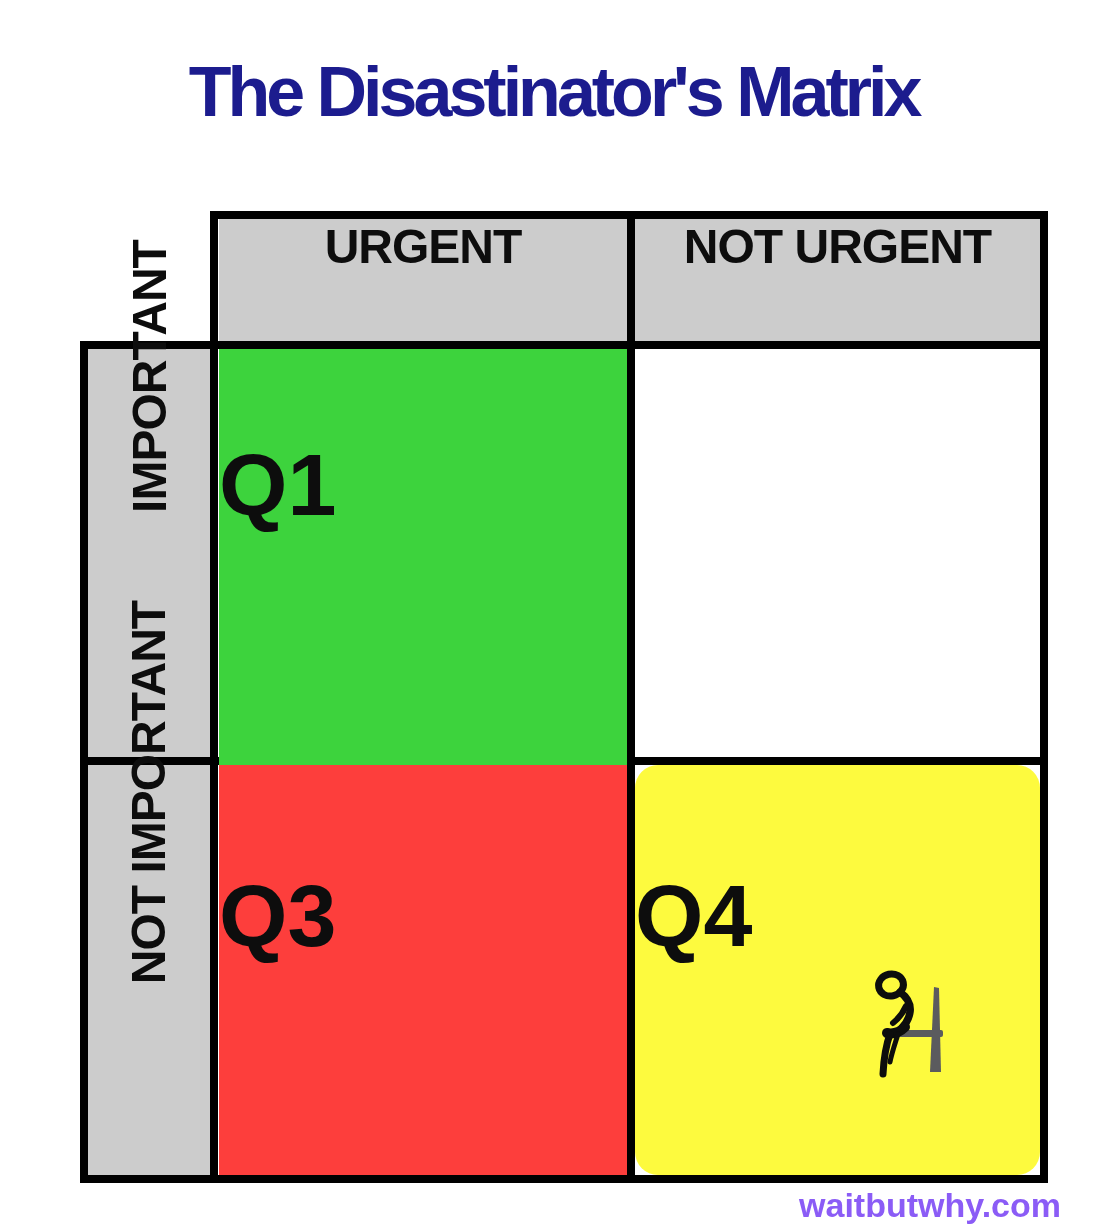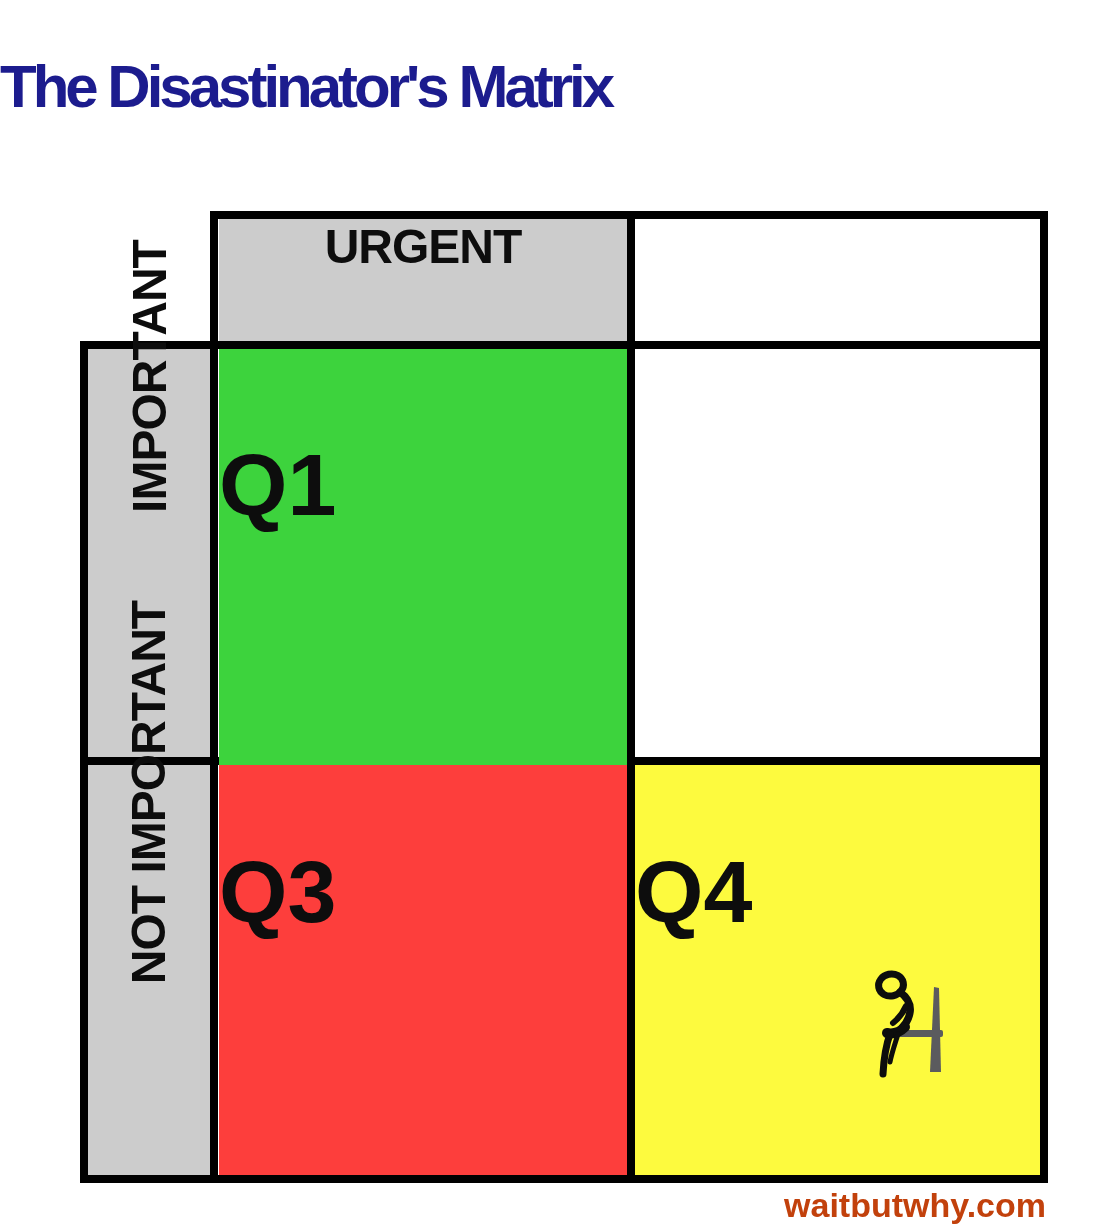--- a/index.html
+++ b/index.html
@@ -8,21 +8,22 @@
     width: 1107px;
     height: 1232px;
     background: var(--background, #ffffff);
     font-family: "Liberation Sans", sans-serif;
     overflow: hidden;
   }
   .page-title {
     position: absolute;
     left: 0; top: 52px;
     width: 100%;
-    font-size: 60px;
+    text-align: center;
+    font-size: 70px;
     font-weight: bold;
     letter-spacing: -4px;
     color: var(--title-navy, #1c1c8e);
     white-space: nowrap;
   }
   .line {
     position: absolute;
     background: var(--grid-black, #000000);
   }
   .cell {
@@ -43,36 +44,36 @@
     white-space: nowrap;
   }
   .quadrant {
     flex-direction: column;
     justify-content: flex-start;
     font-size: 88px;
     font-weight: bold;
     color: #0d0d0d;
   }
   .q-top { padding-top: 85px; box-sizing: border-box; }
-  .q-bottom { padding-top: 76px; box-sizing: border-box; }
+  .q-bottom { padding-top: 100px; box-sizing: border-box; }
   .q1 { background: var(--q1-green, #3dd33d); }
   .q2 { background: var(--q2-blue, #0181ff); }
   .q3 { background: var(--q3-red, #fd3e3c); }
   .q4 { background: var(--q4-yellow, #fdfa3e); }
   .figure-svg {
     position: absolute;
     left: 850px; top: 950px;
     width: 130px; height: 140px;
   }
   .watermark {
     position: absolute;
-    right: 61px; top: 1186px;
+    right: 46px; top: 1186px;
     font-size: 34px;
     font-weight: bold;
-    color: #c2410c;
+    color: #8b5cf6;
   }
 </style>
 </head>
 <body>
 
 <div class="canvas">
 
   <div class="page-title">The Disastinator's Matrix</div>
 
   <div class="line" style="left:210px; top:211px; width:838px; height:8px;"></div>
@@ -80,35 +81,38 @@
   <div class="line" style="left:80px;  top:757px; width:968px; height:8px;"></div>
   <div class="line" style="left:80px;  top:1175px; width:968px; height:8px;"></div>
   <div class="line" style="left:80px;  top:341px; width:8px; height:842px;"></div>
   <div class="line" style="left:210px; top:211px; width:8px; height:972px;"></div>
   <div class="line" style="left:627px; top:211px; width:8px; height:972px;"></div>
   <div class="line" style="left:1040px; top:211px; width:8px; height:972px;"></div>
 
   <div class="cell header-cell" style="left:219px; top:219px; width:408px; height:122px;">
     <span>URGENT</span>
   </div>
+  <div class="cell header-cell" style="left:635px; top:219px; width:405px; height:122px;">
+    <span>NOT URGENT</span>
+  </div>
 
   <div class="cell header-cell row-header-cell" style="left:88px; top:349px; width:122px; height:408px;">
     <span class="rotated">IMPORTANT</span>
   </div>
   <div class="cell header-cell row-header-cell" style="left:88px; top:765px; width:122px; height:410px;">
     <span class="rotated">NOT IMPORTANT</span>
   </div>
 
   <div class="cell quadrant q1 q-top" style="left:219px; top:349px; width:408px; height:528px;">
     <span>Q1</span>
   </div>
   <div class="cell quadrant q3 q-bottom" style="left:219px; top:765px; width:408px; height:410px;">
     <span>Q3</span>
   </div>
-  <div class="cell quadrant q4 q-bottom" style="left:635px; top:765px; width:405px; height:410px;">
+  <div class="cell quadrant q4 q-bottom" style="left:635px; top:765px; width:405px; height:410px;border-radius:23px;">
     <span>Q4</span>
   </div>
 
   <svg class="figure-svg" viewBox="0 0 130 140">
 
     <g>
       <polygon points="84,37 89,38 91,122 80,122" fill="var(--chair-gray, #5b5b5e)"></polygon>
       <rect x="45" y="80" width="48" height="7" rx="2" fill="var(--chair-gray, #5b5b5e)"></rect>
     </g>
 

